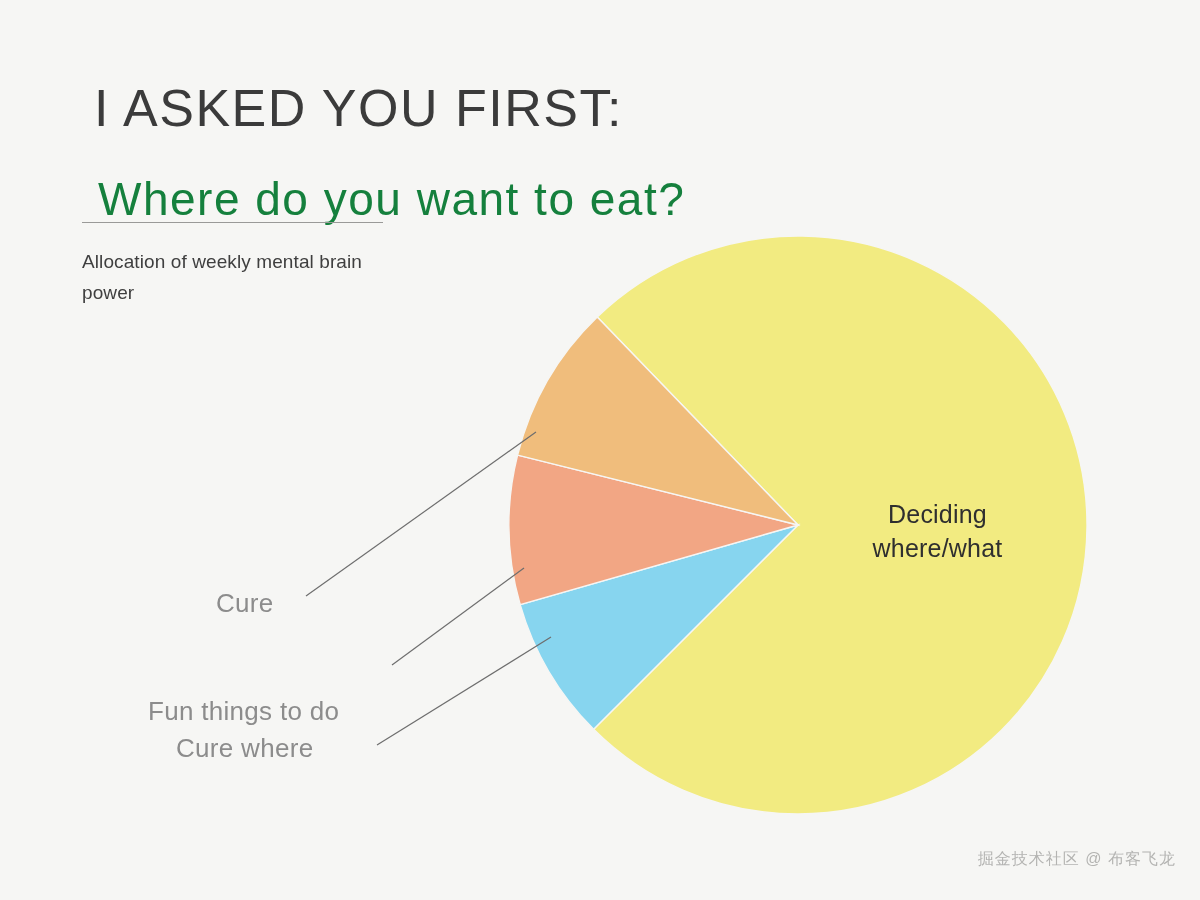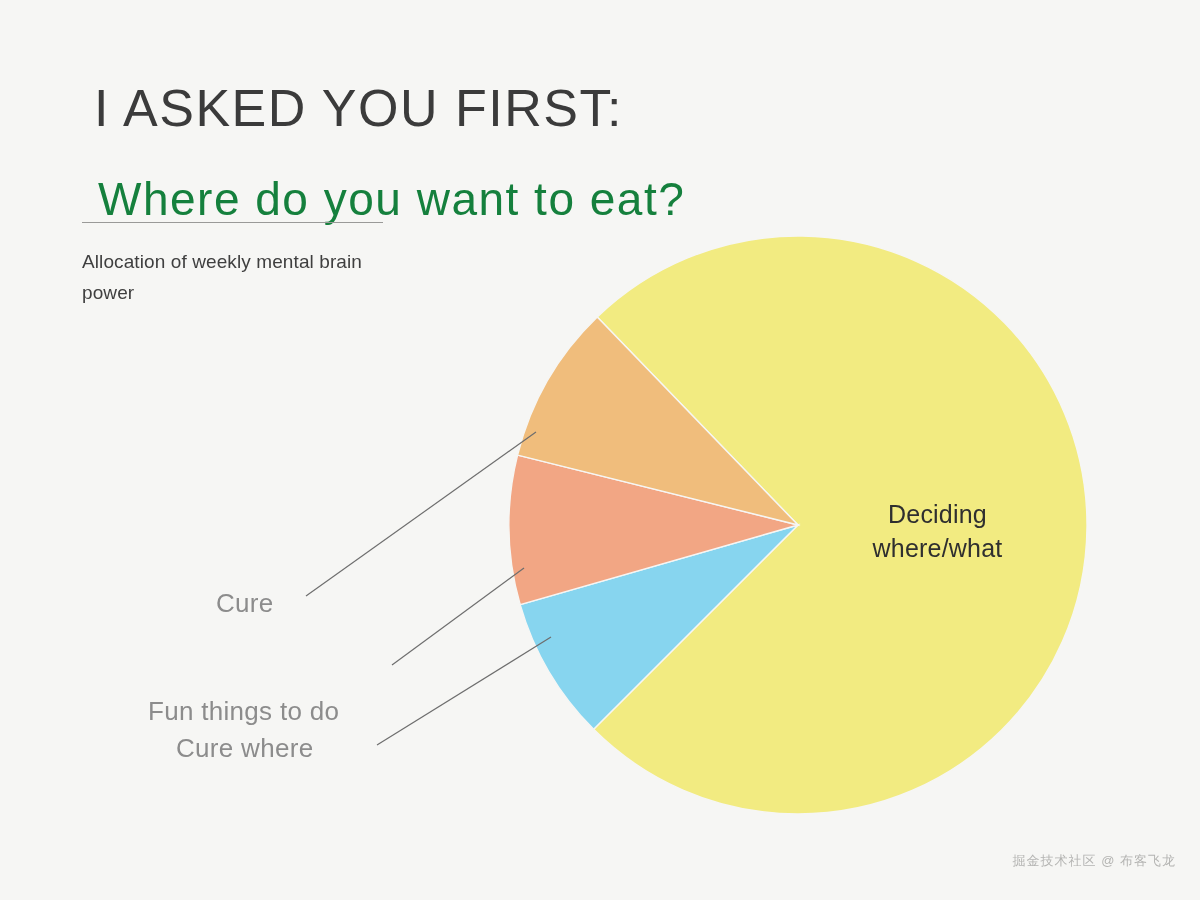--- a/index.html
+++ b/index.html
@@ -104,21 +104,21 @@
   }
   #label-work        { left: 216px; top: 588px; }
   #label-fun         { left: 148px; top: 655px; margin-top: 41px; }
   #label-cure        { left: 176px; top: 733px; }
 
   
   .watermark {
     position: absolute;
     right: 24px;
     bottom: 30px;
-    font-size: 13px;
+    font-size: 16px;
     color: #b4b4b2;
     letter-spacing: 1px;
     white-space: nowrap;
   }
 </style>
 </head>
 <body>
 
 <div id="slide">
 

